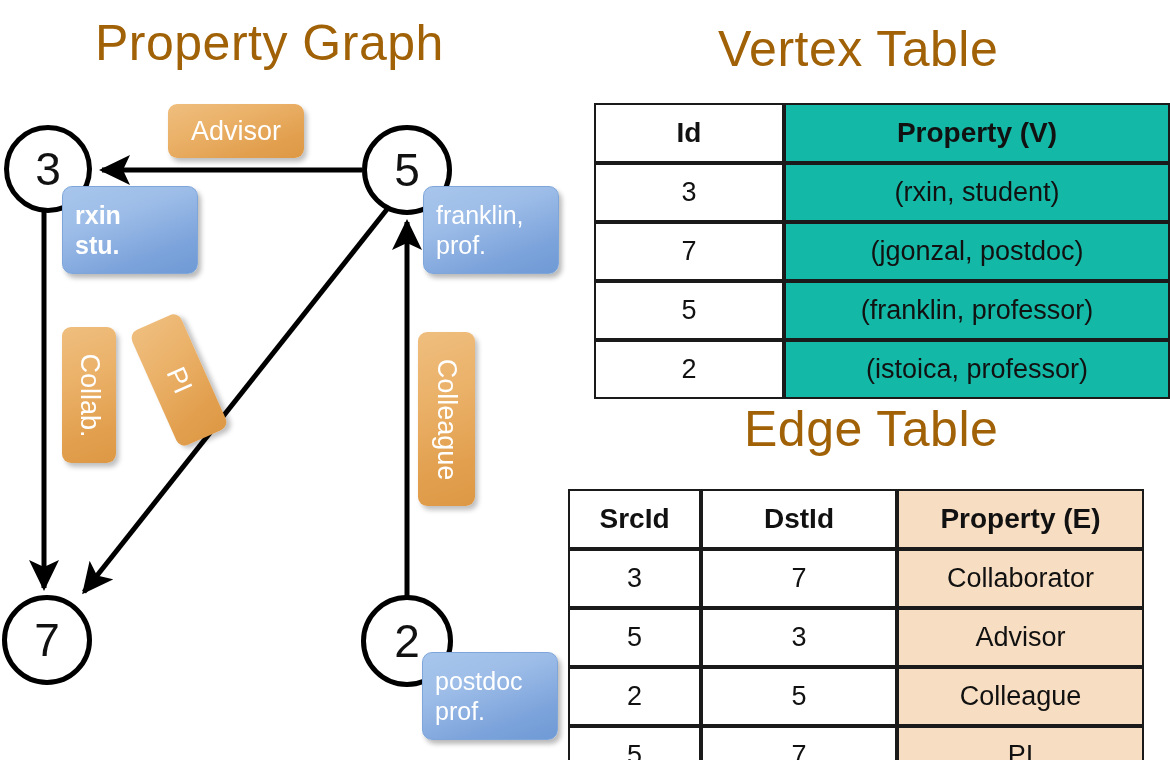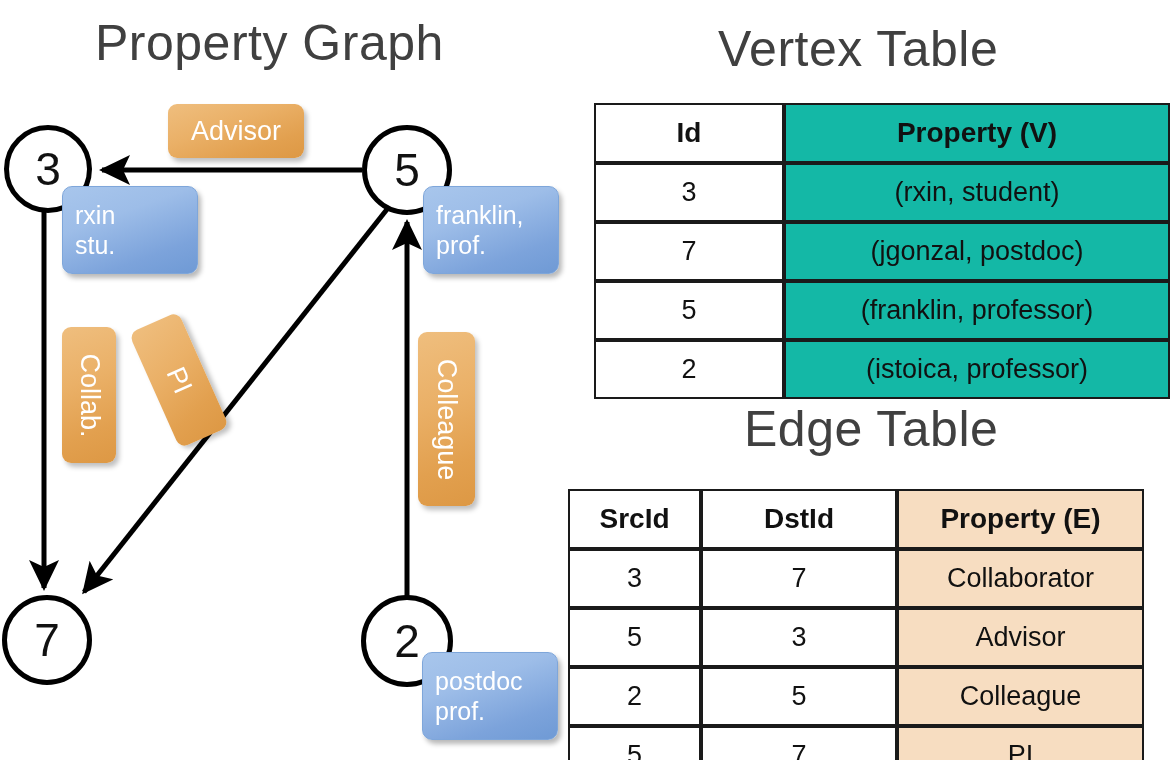--- a/index.html
+++ b/index.html
@@ -10,21 +10,21 @@
   }
   .panel{position:absolute;}
 
   
   .title{
     position:absolute;
     font-family:"Liberation Sans", sans-serif;
     font-weight:300;
     font-size:50px;
     letter-spacing:0.5px;
-    color:#404040;
+    color:#a16207;
     white-space:nowrap;
   }
   #title-property-graph{left:95px;top:14px;}
   #title-vertex-table{left:718px;top:20px;}
   #title-edge-table{left:744px;top:400px;}
 
   
   #graph-area{left:0;top:0;width:585px;height:760px;}
   #graph-svg{position:absolute;left:0;top:0;}
 
@@ -136,21 +136,21 @@
   <div class="vertex" style="left:362px;top:125px;width:90px;height:90px;">
     <span>5</span>
   </div>
   <div class="vertex" style="left:2px;top:595px;width:90px;height:90px;">
     <span>7</span>
   </div>
   <div class="vertex" style="left:361px;top:595px;width:92px;height:92px;">
     <span>2</span>
   </div>
 
-  <div class="prop-box blue" style="left:62px;top:186px;width:136px;height:88px;">
+  <div class="prop-box blue" style="left:62px;top:186px;width:136px;height:88px;font-weight:bold;">
     <span>rxin</span>
     <span>stu.</span>
   </div>
   <div class="prop-box blue" style="left:423px;top:186px;width:136px;height:88px;">
     <span>franklin,</span>
     <span>prof.</span>
   </div>
   <div class="prop-box blue" style="left:422px;top:652px;width:136px;height:88px;">
     <span>postdoc</span>
     <span>prof.</span>

